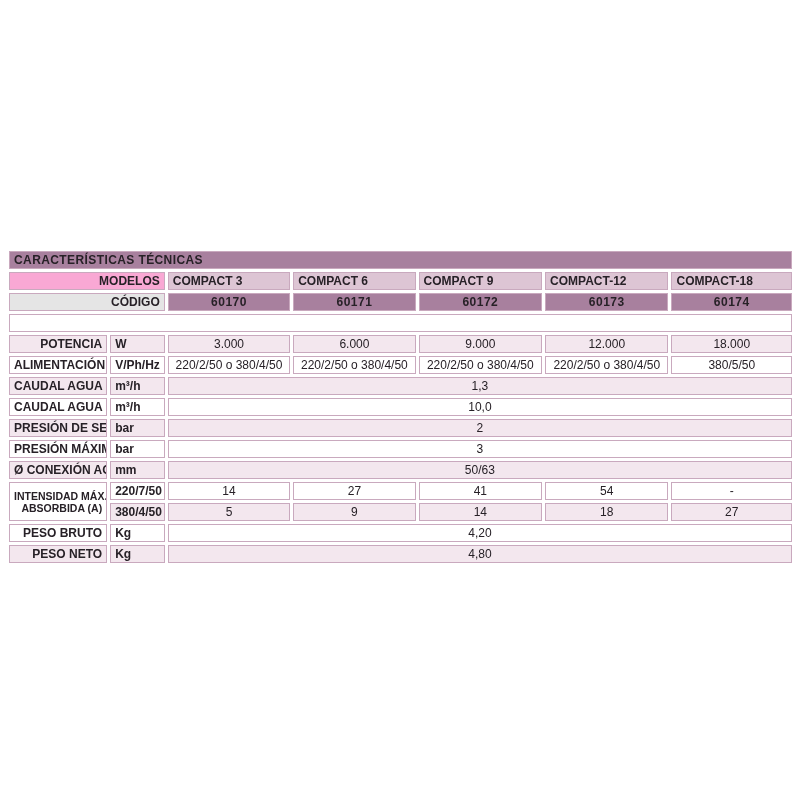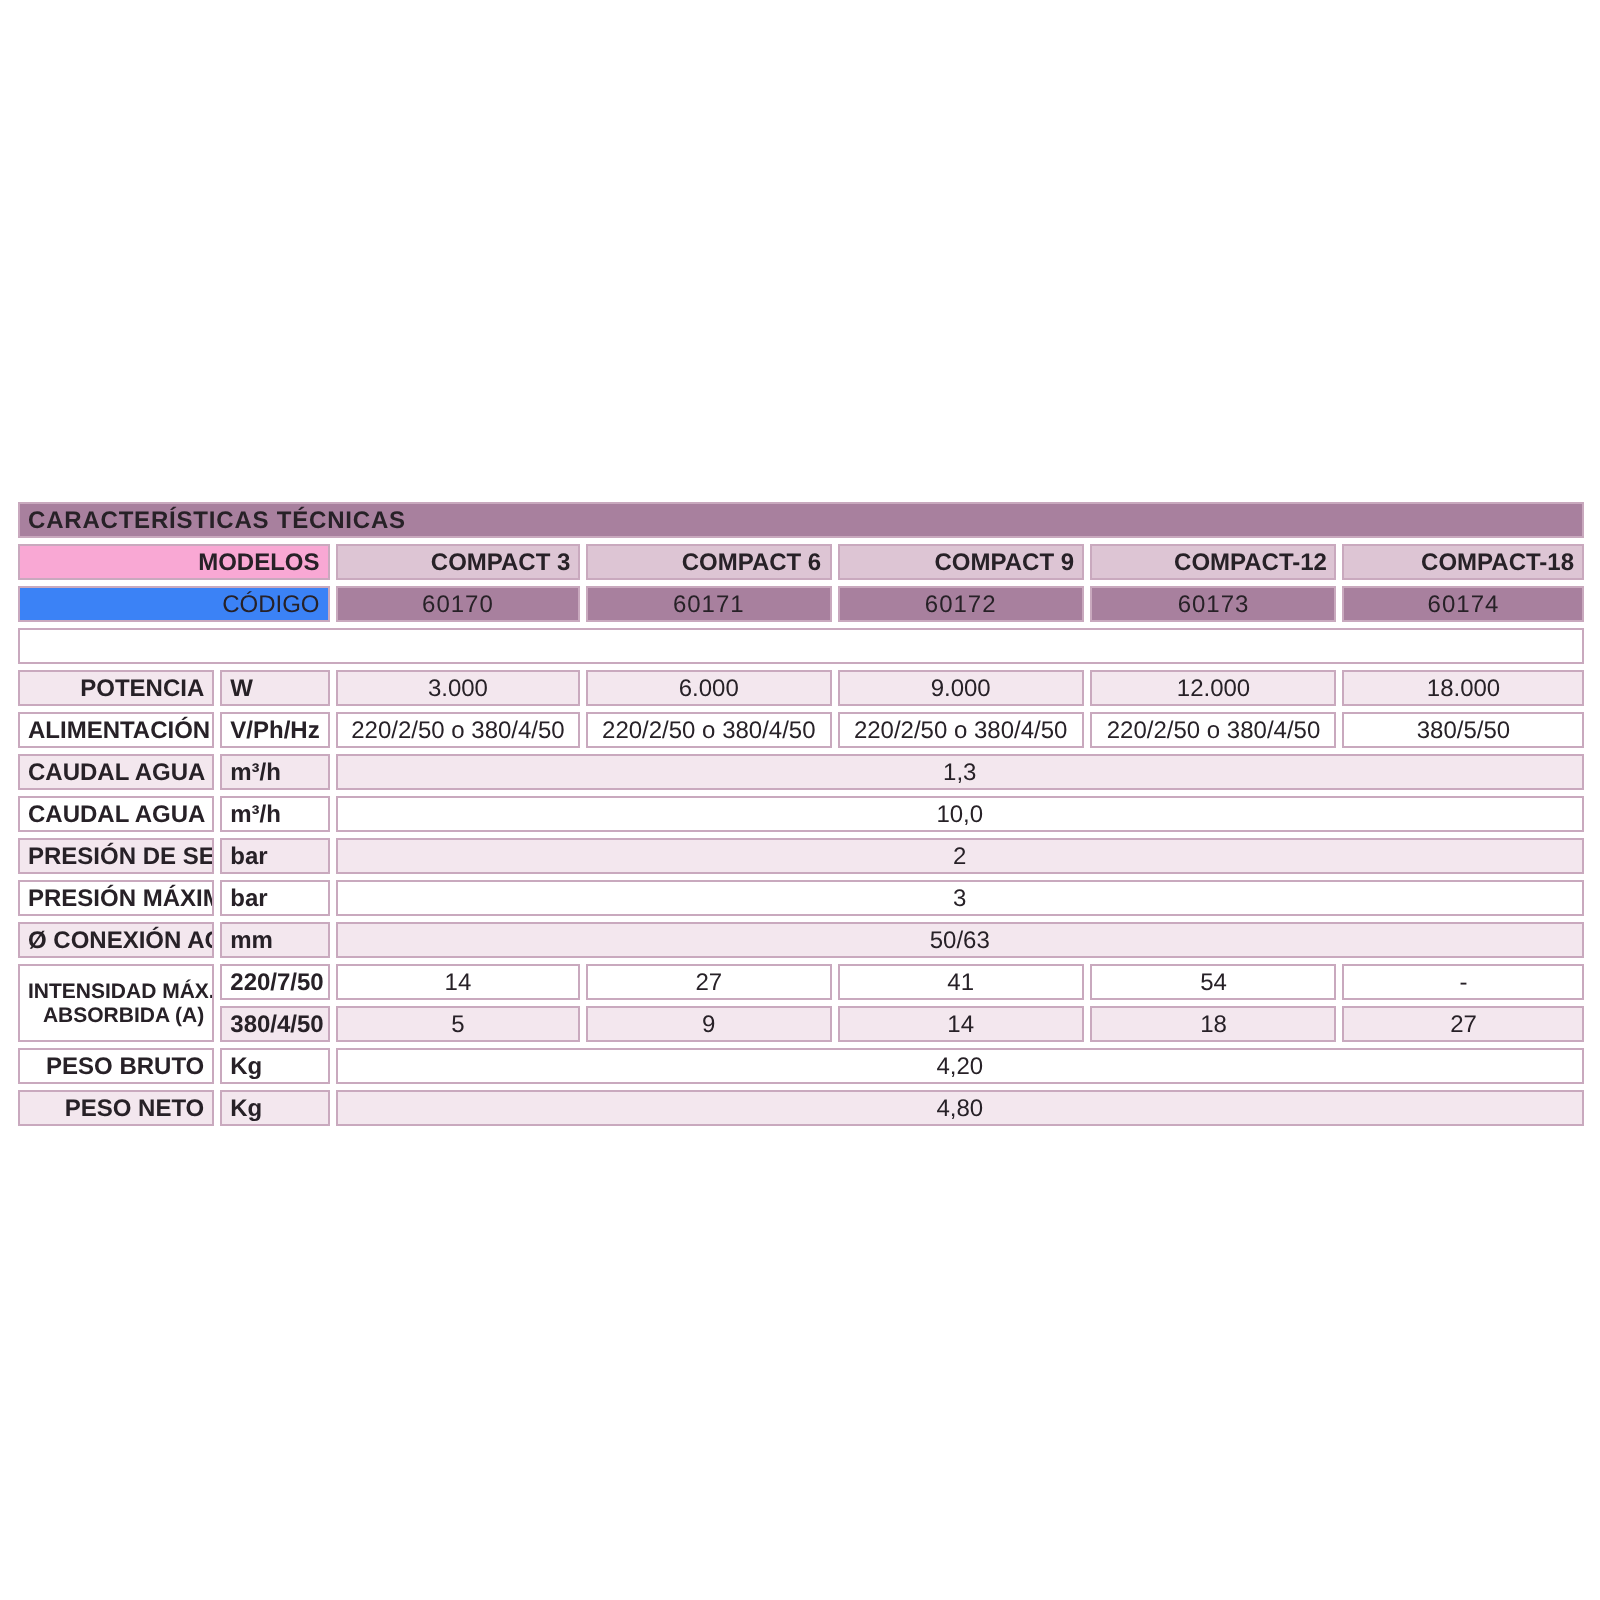--- a/index.html
+++ b/index.html
@@ -59,36 +59,36 @@
     font-size: 11px;
     text-align: right;
     padding-right: 6px;
     color: #231f20;
     height: 18px;
   }
   td.hdr-model {
     background: #ddc5d4;
     font-weight: bold;
     font-size: 12.5px;
-    text-align: right;
+    text-align: left;
     color: #161214;
     height: 18px;
   }
   td.code-label {
-    background: #3b82f6;
-    font-weight: normal;
+    background: #e5e5e5;
+    font-weight: bold;
     font-size: 11px;
     text-align: right;
     padding-right: 6px;
     color: #ffffff;
     height: 18px;
   }
   td.code-val {
     background: #a8809e;
-    font-weight: normal;
+    font-weight: bold;
     font-size: 13.5px;
     text-align: center;
     color: #f7eef4;
     letter-spacing: 0.5px;
     height: 18px;
   }
   td.spacer {
     background: #ffffff;
     height: 3px;
     padding: 0;

